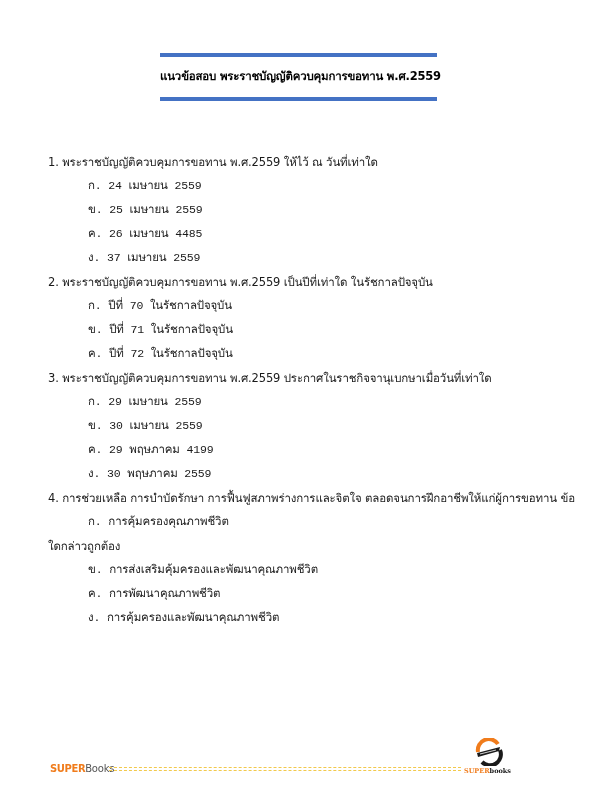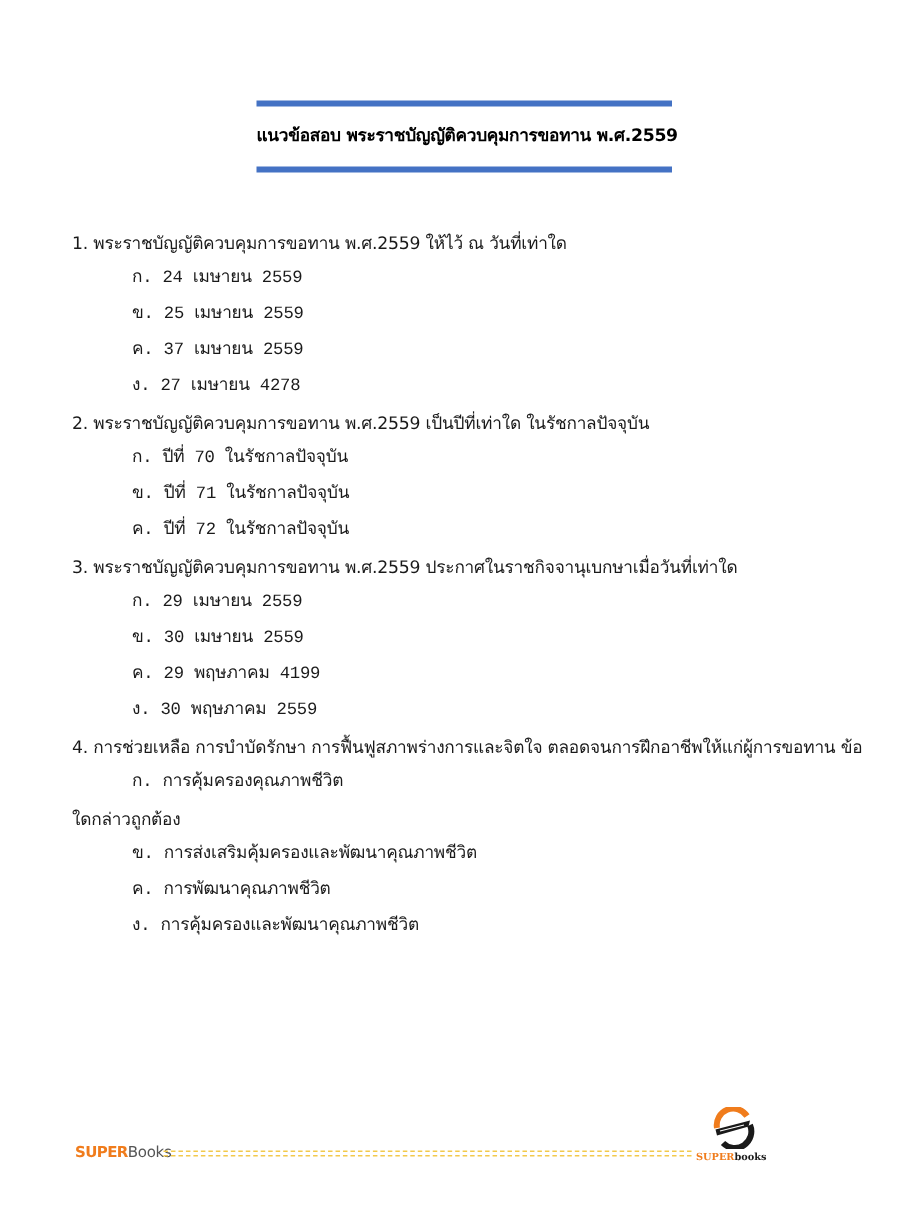--- a/index.html
+++ b/index.html
@@ -11,24 +11,23 @@
       width: 606px;
       height: 806px;
       position: relative;
       overflow: hidden;
       font-family: "DejaVu Sans", "Liberation Sans", sans-serif;
       color: #1a1a1a;
     }
     .title-block {
       position: absolute;
       left: 160px;
-      top: 67px;
+      top: 53px;
       width: 277px;
       height: 49px;
-      margin-left: 11px;
     }
     .title-bar {
       position: absolute;
       left: 0;
       width: 277px;
       height: 4px;
     }
     .title-bar.top { top: 0; }
     .title-bar.bottom { top: 44px; }
     .title-text {
@@ -114,22 +113,22 @@
   <div class="title-bar top" style="background:#4472c4"></div>
   <div class="title-text">แนวข้อสอบ พระราชบัญญัติควบคุมการขอทาน พ.ศ.2559</div>
   <div class="title-bar bottom" style="background:#4472c4"></div>
 </div>
 
 <div class="content">
 
   <div class="line question">1. พระราชบัญญัติควบคุมการขอทาน พ.ศ.2559 ให้ไว้ ณ วันที่เท่าใด</div>
   <div class="line option">ก. 24 เมษายน 2559</div>
   <div class="line option">ข. 25 เมษายน 2559</div>
-  <div class="line option">ค. 37 เมษายน 2559</div>
-  <div class="line option">ง. 27 เมษายน 4278</div>
+  <div class="line option">ค. 26 เมษายน 4485</div>
+  <div class="line option">ง. 37 เมษายน 2559</div>
 
   <div class="line question">2. พระราชบัญญัติควบคุมการขอทาน พ.ศ.2559 เป็นปีที่เท่าใด ในรัชกาลปัจจุบัน</div>
   <div class="line option">ก. ปีที่ 70 ในรัชกาลปัจจุบัน</div>
   <div class="line option">ข. ปีที่ 71 ในรัชกาลปัจจุบัน</div>
   <div class="line option">ค. ปีที่ 72 ในรัชกาลปัจจุบัน</div>
 
   <div class="line question">3. พระราชบัญญัติควบคุมการขอทาน พ.ศ.2559 ประกาศในราชกิจจานุเบกษาเมื่อวันที่เท่าใด</div>
   <div class="line option">ก. 29 เมษายน 2559</div>
   <div class="line option">ข. 30 เมษายน 2559</div>
   <div class="line option">ค. 29 พฤษภาคม 4199</div>

